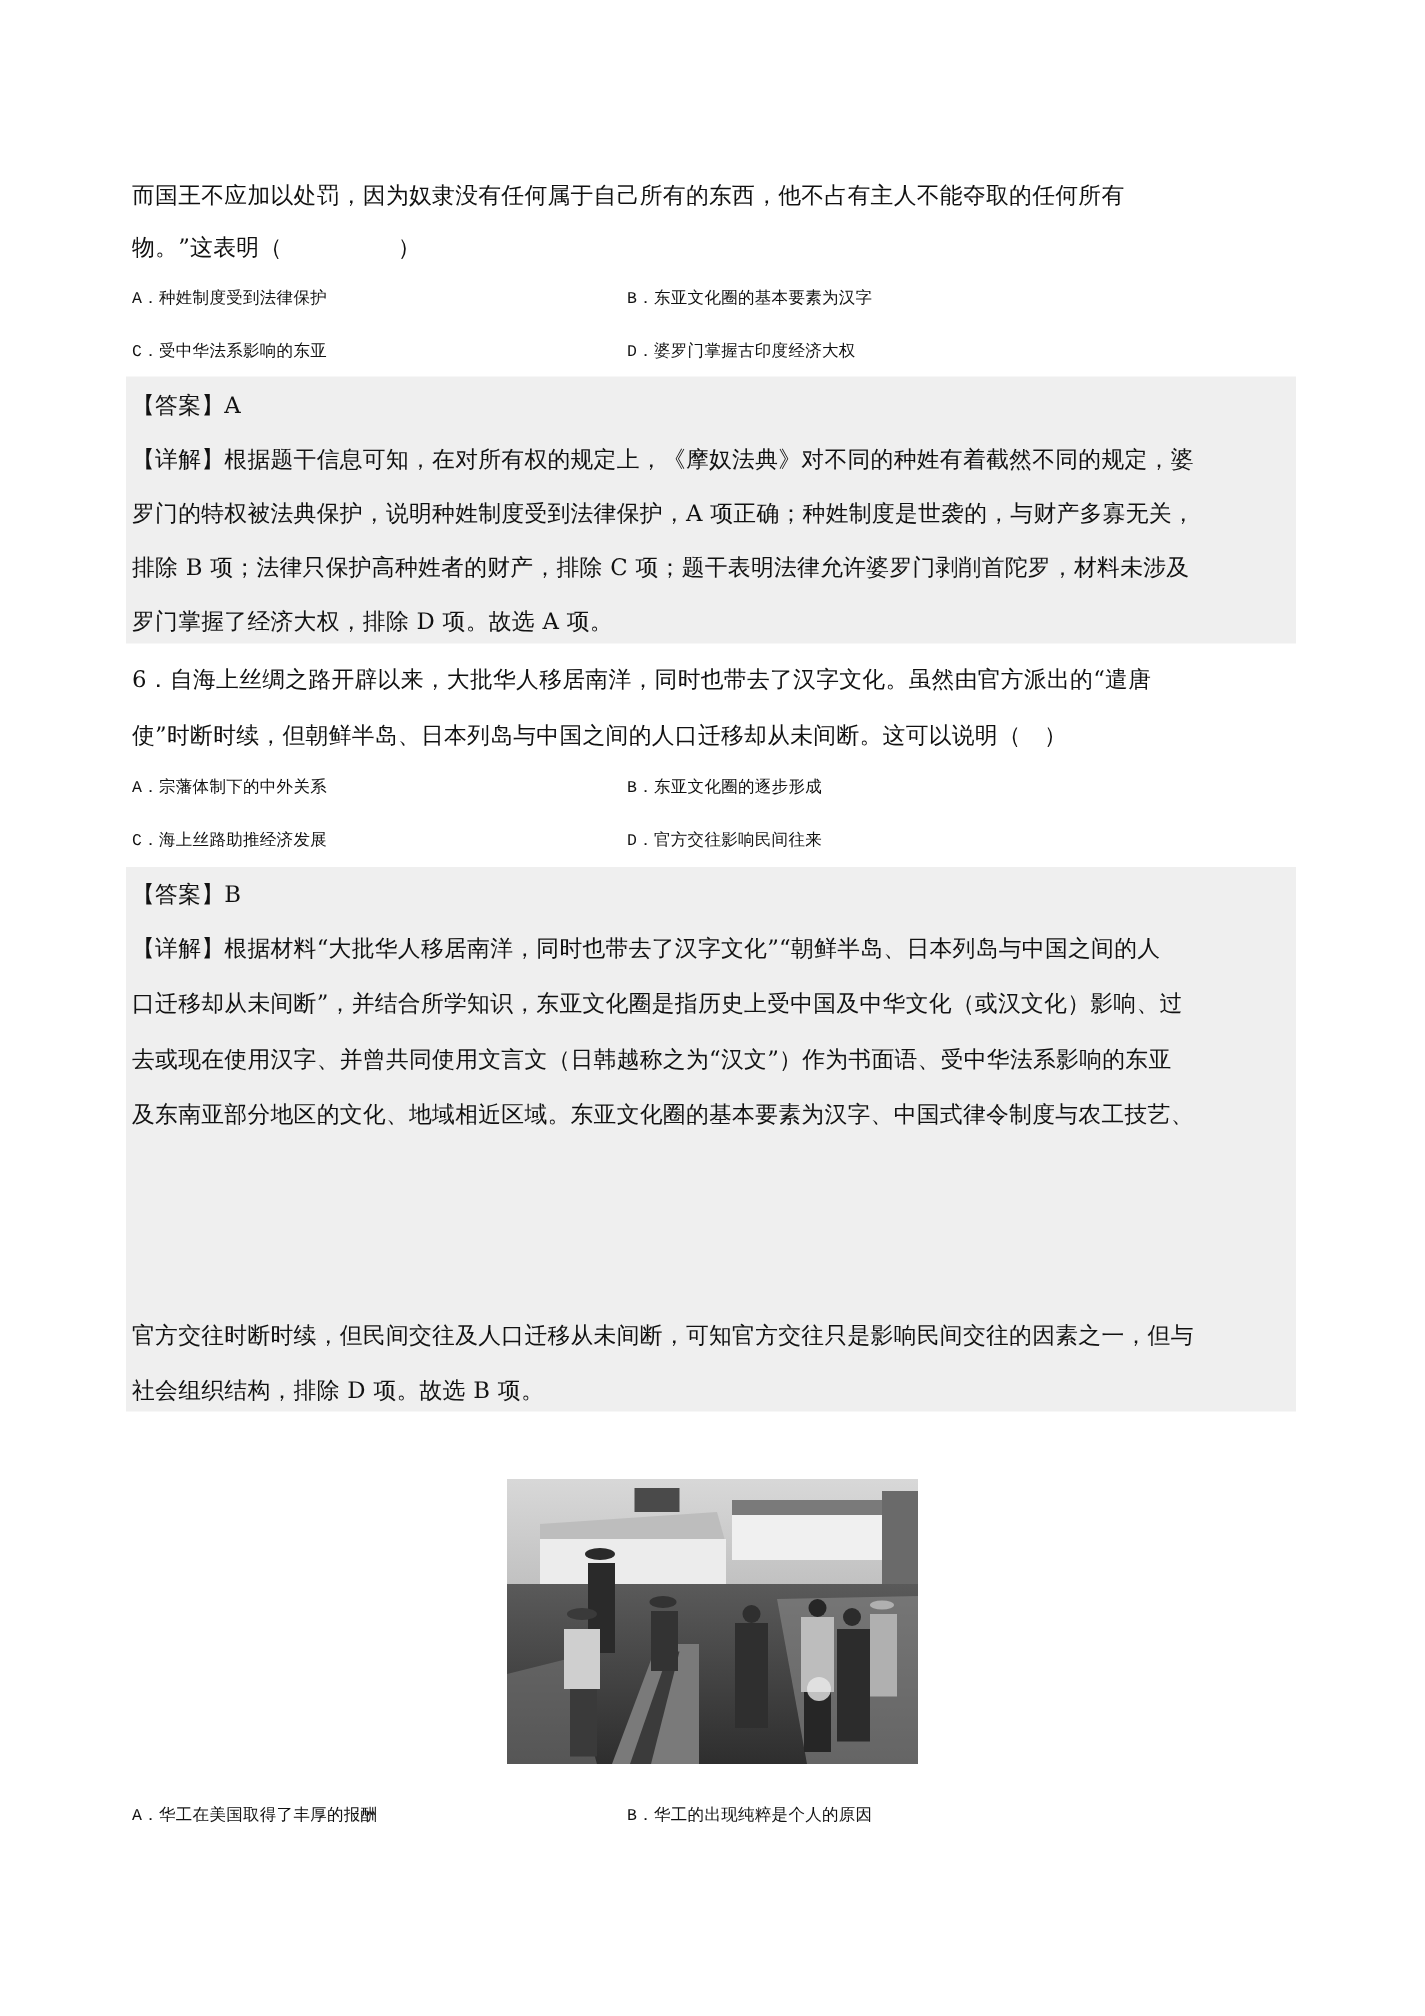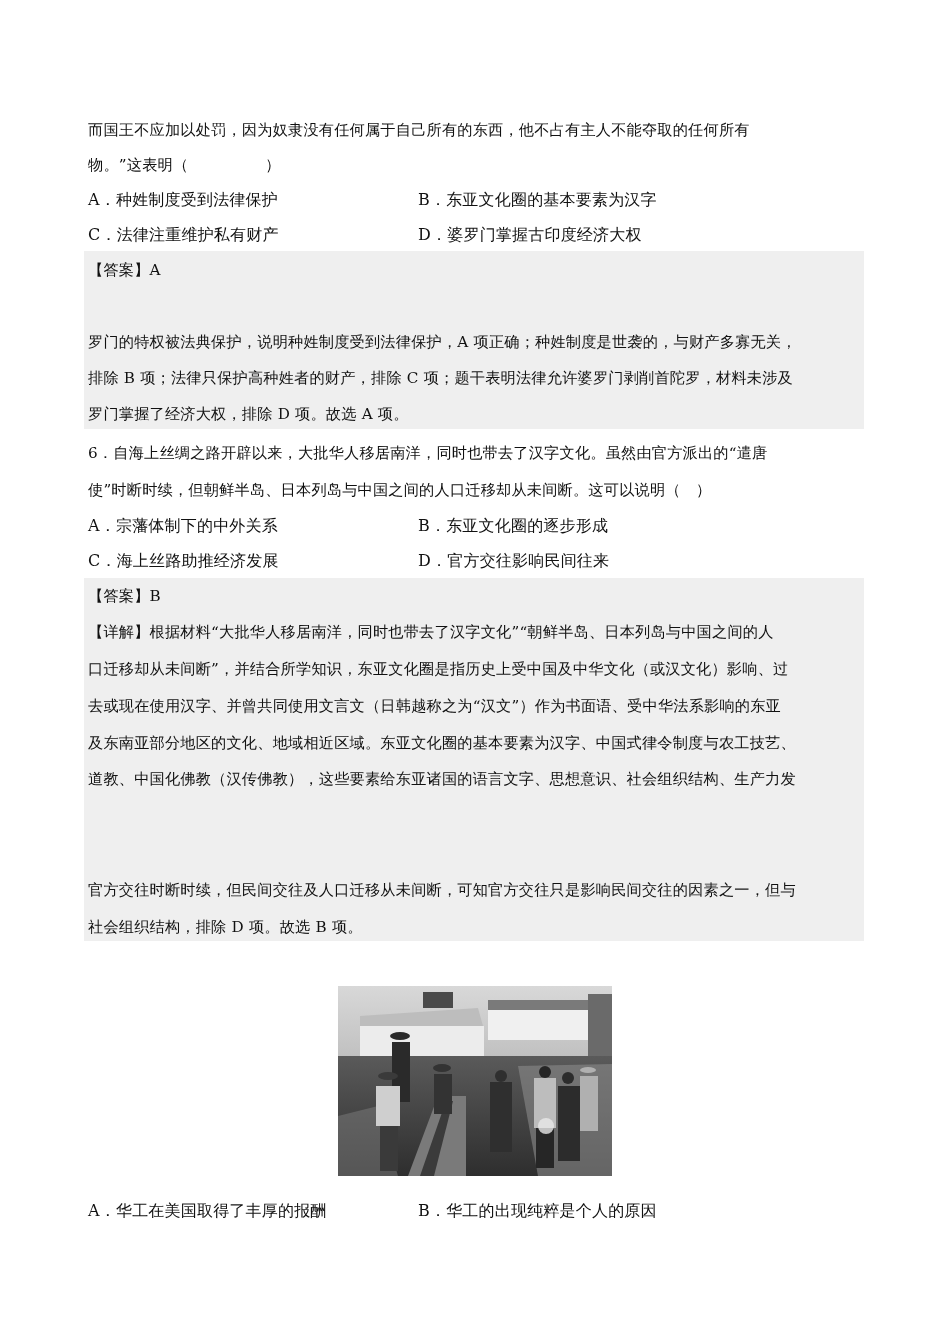--- a/index.html
+++ b/index.html
@@ -6,59 +6,59 @@
   body {
     width: 950px; height: 1344px; position: relative; overflow: hidden;
     font-family: "DejaVu Serif", "Liberation Serif", serif;
     color: #111; font-size: 15px;
   }
   .page { position: absolute; left: 0; top: 0; width: 950px; height: 976px; }
   .line {
     position: absolute; left: 88px; white-space: nowrap;
     font-size: 15.2px; line-height: 20px; letter-spacing: 0.2px;
   }
-  .opt { position: absolute; white-space: nowrap; font-size: 16px; line-height: 20px; letter-spacing: 0.2px; }
+  .opt { position: absolute; white-space: nowrap; font-size: 11px; line-height: 20px; letter-spacing: 0.2px; font-family: Liberation Mono, monospace; }
   .shade { position: absolute; left: 84px; width: 780px; background: #efefef; }
   .photo {
     position: absolute; left: 338px; top: 986px; width: 274px; height: 190px;
     overflow: hidden; background: #6f6f6f;
   }
 </style>
 </head>
 <body>
 
 <div class="page">
 
   <div class="line" style="top:120px">而国王不应加以处罚，因为奴隶没有任何属于自己所有的东西，他不占有主人不能夺取的任何所有</div>
   <div class="line" style="top:155px">物。”这表明（　　　　　）</div>
   <div class="opt" style="left:88px;top:190px">A．种姓制度受到法律保护</div>
   <div class="opt" style="left:418px;top:190px">B．东亚文化圈的基本要素为汉字</div>
-  <div class="opt" style="left:88px;top:225px">C．法律注重维护私有财产</div>
+  <div class="opt" style="left:88px;top:225px">C．受中华法系影响的东亚</div>
   <div class="opt" style="left:418px;top:225px">D．婆罗门掌握古印度经济大权</div>
 
   <div class="shade" style="top:251px;height:178px"></div>
   <div class="line" style="top:260px">【答案】A</div>
+  <div class="line" style="top:296px">【详解】根据题干信息可知，在对所有权的规定上，《摩奴法典》对不同的种姓有着截然不同的规定，婆</div>
   <div class="line" style="top:332px">罗门的特权被法典保护，说明种姓制度受到法律保护，A 项正确；种姓制度是世袭的，与财产多寡无关，</div>
   <div class="line" style="top:368px">排除 B 项；法律只保护高种姓者的财产，排除 C 项；题干表明法律允许婆罗门剥削首陀罗，材料未涉及</div>
   <div class="line" style="top:404px">罗门掌握了经济大权，排除 D 项。故选 A 项。</div>
 
   <div class="line" style="top:443px">6．自海上丝绸之路开辟以来，大批华人移居南洋，同时也带去了汉字文化。虽然由官方派出的“遣唐</div>
   <div class="line" style="top:480px">使”时断时续，但朝鲜半岛、日本列岛与中国之间的人口迁移却从未间断。这可以说明（　）</div>
   <div class="opt" style="left:88px;top:516px">A．宗藩体制下的中外关系</div>
   <div class="opt" style="left:418px;top:516px">B．东亚文化圈的逐步形成</div>
   <div class="opt" style="left:88px;top:551px">C．海上丝路助推经济发展</div>
   <div class="opt" style="left:418px;top:551px">D．官方交往影响民间往来</div>
 
   <div class="shade" style="top:578px;height:363px"></div>
   <div class="line" style="top:586px">【答案】B</div>
   <div class="line" style="top:622px">【详解】根据材料“大批华人移居南洋，同时也带去了汉字文化”“朝鲜半岛、日本列岛与中国之间的人</div>
   <div class="line" style="top:659px">口迁移却从未间断”，并结合所学知识，东亚文化圈是指历史上受中国及中华文化（或汉文化）影响、过</div>
   <div class="line" style="top:696px">去或现在使用汉字、并曾共同使用文言文（日韩越称之为“汉文”）作为书面语、受中华法系影响的东亚</div>
   <div class="line" style="top:733px">及东南亚部分地区的文化、地域相近区域。东亚文化圈的基本要素为汉字、中国式律令制度与农工技艺、</div>
-  <div class="line" style="top:769px">道教、中国化佛教（汉传佛教），这些要素给东亚诸国的语言文字、思想意识、社会组织结构、生产力发</div>
   <div class="line" style="top:880px">官方交往时断时续，但民间交往及人口迁移从未间断，可知官方交往只是影响民间交往的因素之一，但与</div>
   <div class="line" style="top:917px">社会组织结构，排除 D 项。故选 B 项。</div>
 
 
   <div class="photo" title="1862年美国太平洋铁路修建时华工的黑白照片">
     <svg width="274" height="190" viewBox="0 0 274 190" xmlns="http://www.w3.org/2000/svg">
       <defs>
         <linearGradient id="sky" x1="0" y1="0" x2="0" y2="1">
           <stop offset="0" stop-color="#d8d8d8"></stop>
           <stop offset="1" stop-color="#9a9a9a"></stop>

